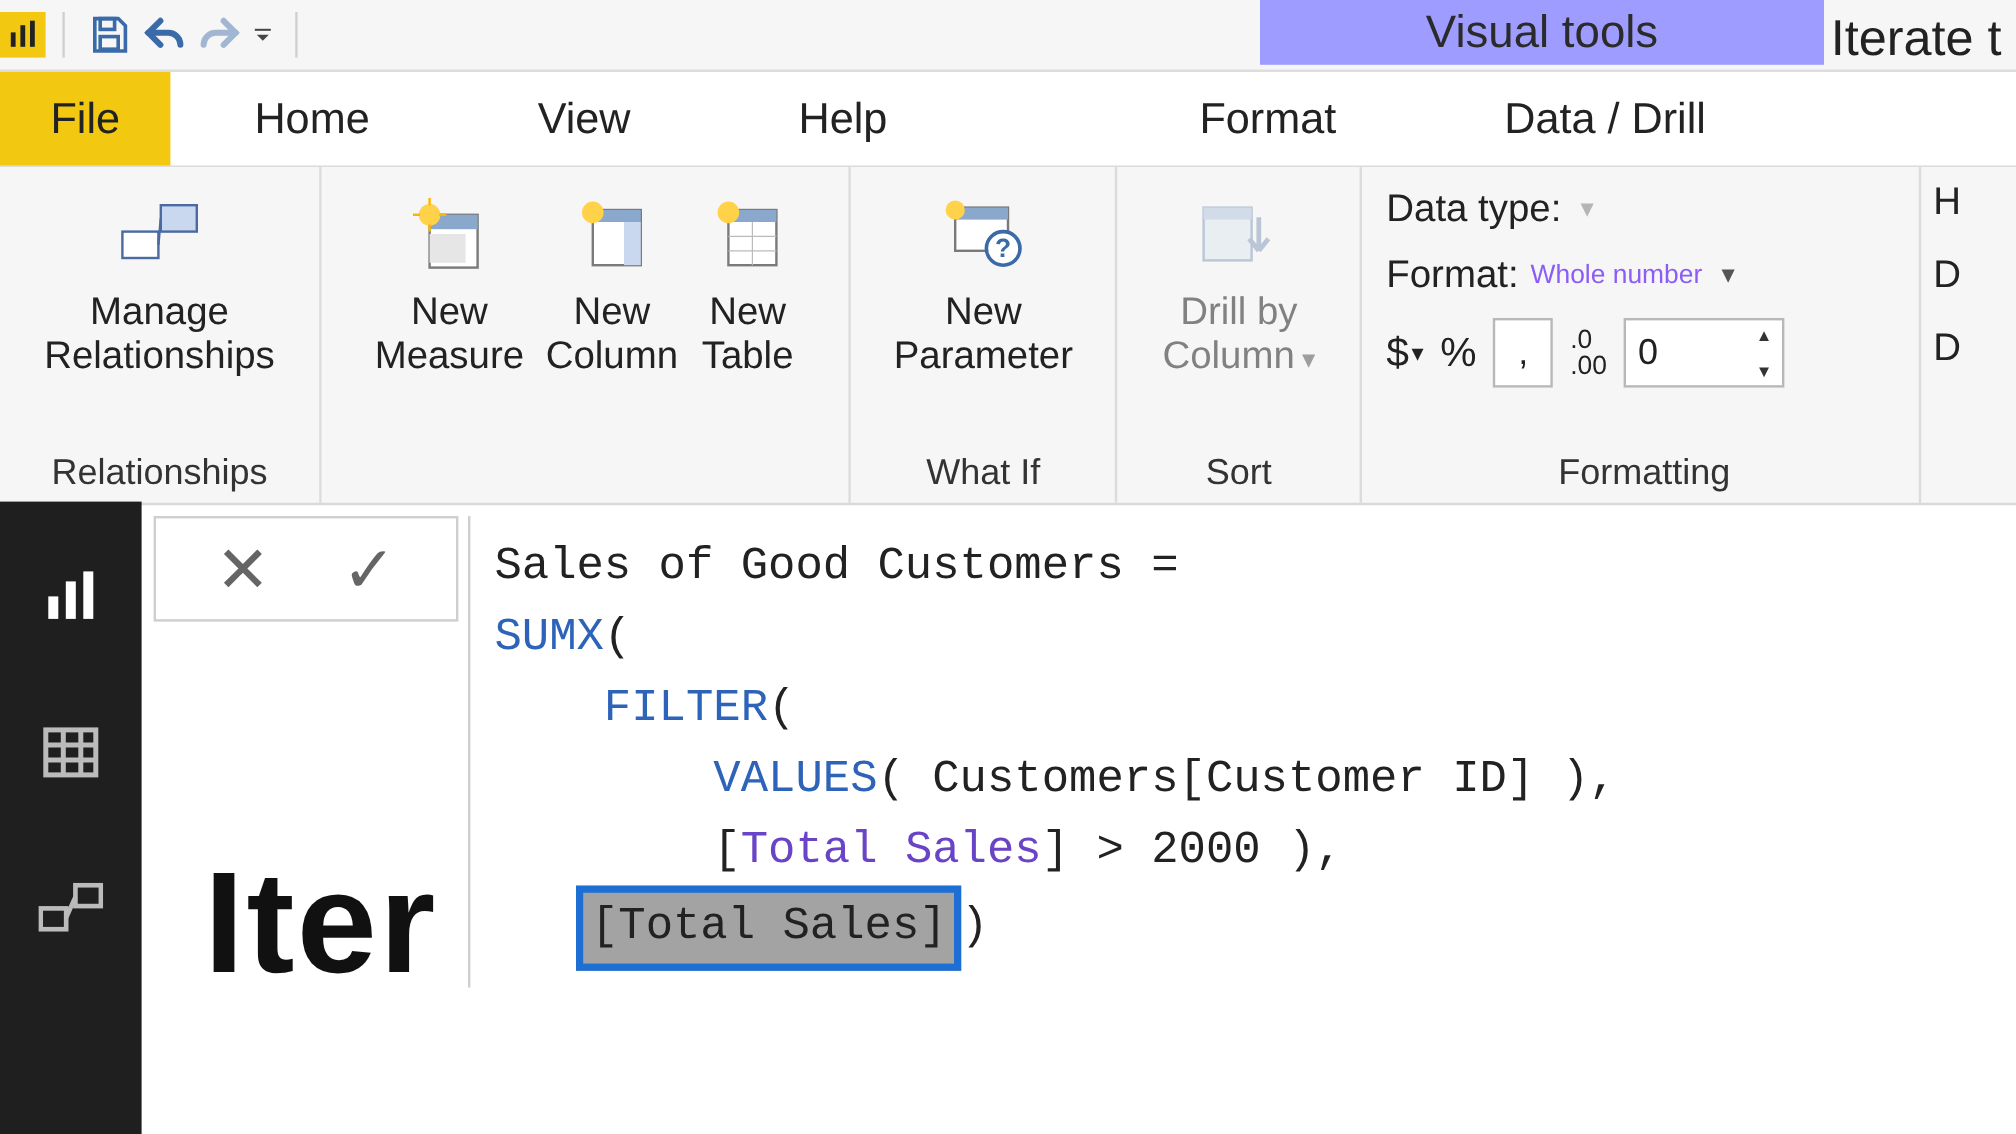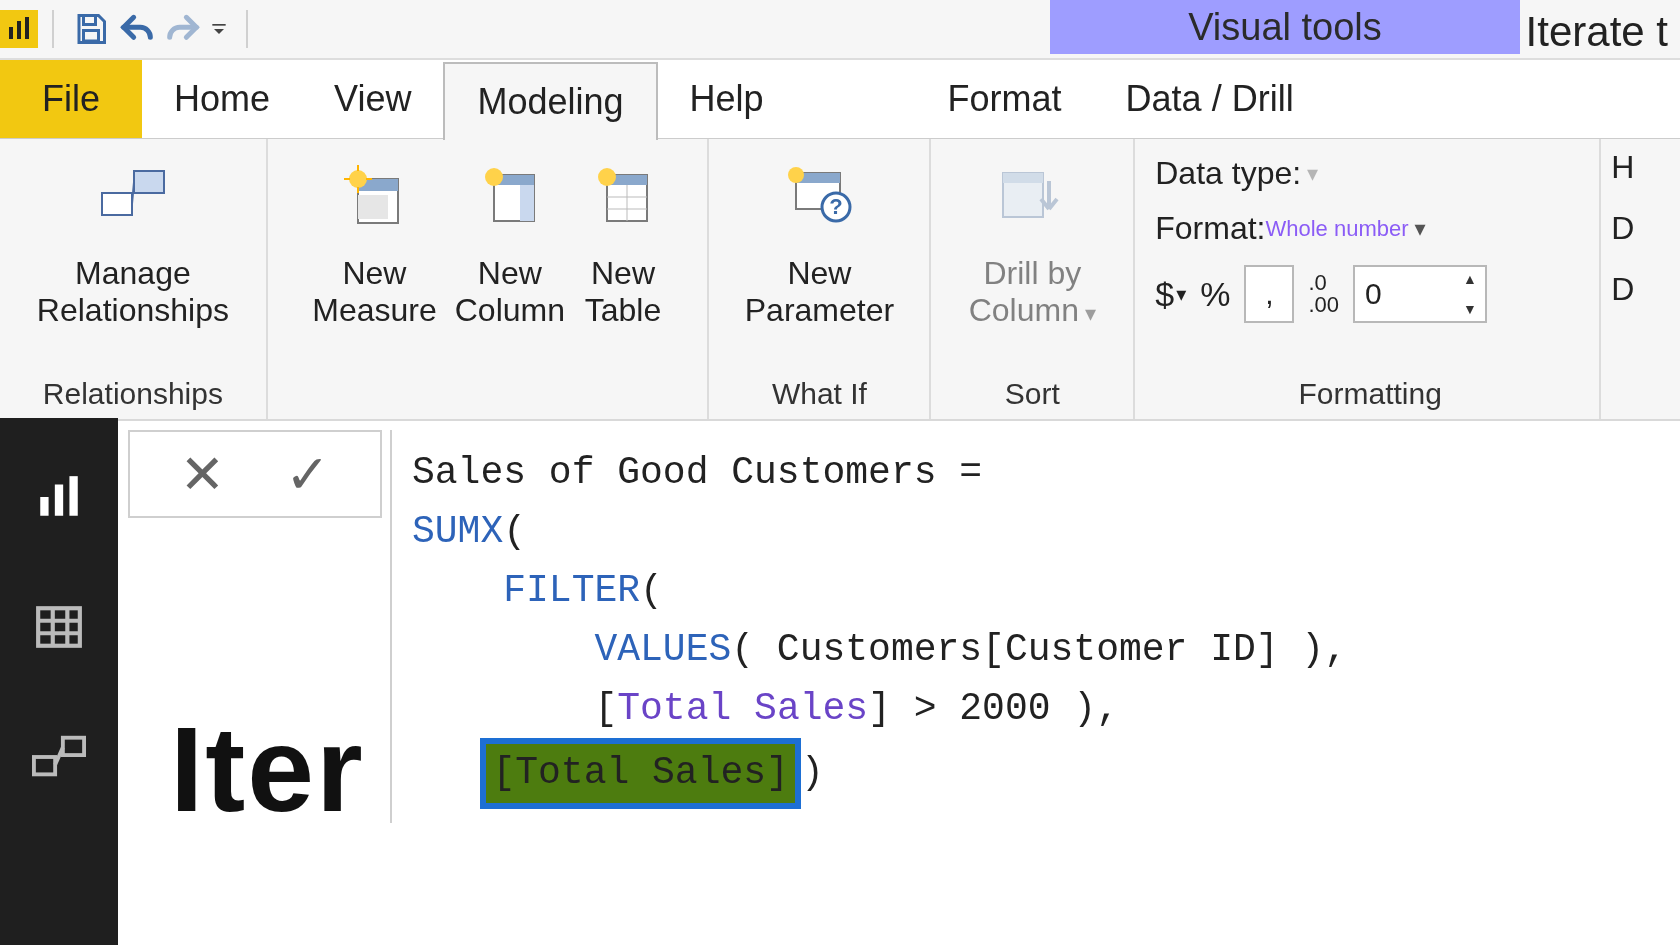--- a/index.html
+++ b/index.html
@@ -10,52 +10,52 @@
 .app-icon{width:38px;height:38px;background:#f2c811;display:flex;align-items:center;justify-content:center;margin-left:0}
 .app-icon svg{width:24px;height:24px}
 .qat-sep{width:2px;height:38px;background:#d0d0d0;margin:0 14px}
 .qat-btn{width:46px;height:46px;display:flex;align-items:center;justify-content:center;color:#3a6aa8;cursor:pointer}
 .qat-more{width:26px;height:46px;display:flex;align-items:center;justify-content:center;cursor:pointer}
 .contextual-tab{position:absolute;left:1050px;top:0;height:54px;width:470px;background:#9e9dff;color:#2b2b2b;font-size:38px;display:flex;align-items:center;justify-content:center}
 .titlebar-right{position:absolute;right:12px;top:8px;font-size:42px;color:#222}
 
 
 .tabs{height:78px;display:flex;align-items:stretch;border-bottom:1px solid #ccc}
-.tab{padding:0 32px;display:flex;align-items:center;font-size:36px;color:#222;cursor:pointer;white-space:nowrap}
+.tab{padding:0 70px;display:flex;align-items:center;font-size:36px;color:#222;cursor:pointer;white-space:nowrap}
 .tab.file{background:#f2c811;color:#222;font-weight:400;padding:0 42px}
 .tab.active{border:2px solid #bcbcbc;border-bottom:none;background:#f6f6f6;position:relative;top:2px}
 
 
 .ribbon{height:280px;display:flex;background:#f6f6f6;border-bottom:2px solid #d9d9d9}
 .group{border-right:2px solid #dcdcdc;display:flex;flex-direction:column;align-items:center;justify-content:space-between;padding:10px 14px 6px 14px}
 .group-items{flex:1;display:flex;align-items:flex-start;gap:18px;padding-top:6px}
 .group-label{font-size:30px;color:#333;padding:4px 0 2px 0}
 .rbn-btn{display:flex;flex-direction:column;align-items:center;justify-content:flex-start;cursor:pointer;text-align:center;gap:0}
 .rbn-btn .ic{width:80px;height:80px;display:flex;align-items:center;justify-content:center}
-.rbn-btn .lbl{font-size:32px;line-height:1.15;margin-top:20px}
+.rbn-btn .lbl{font-size:32px;line-height:1.15;margin-top:6px}
 .dropdown-caret{margin-left:6px;font-size:22px;color:#555}
-.fmt-row{display:flex;align-items:center;margin:6px 0}
+.fmt-row{display:flex;align-items:center;gap:10px;margin:6px 0}
 .fmt-label{font-size:32px;color:#222}
 .fmt-val{font-size:22px;color:#8b5cf6}
 .fmt-ctrl{border:2px solid #b8b8b8;background:#fff;height:54px;min-width:44px;display:flex;align-items:center;justify-content:center;font-size:30px;cursor:pointer}
 .fmt-num{width:120px;padding-left:10px;justify-content:flex-start;position:relative}
 .fmt-num .spin{position:absolute;right:4px;top:4px;bottom:4px;width:18px;display:flex;flex-direction:column;justify-content:space-between;font-size:14px;color:#333}
 
 
 .leftnav{position:absolute;left:0;top:418px;bottom:0;width:118px;background:#1f1f1f;display:flex;flex-direction:column;align-items:center;gap:60px;padding-top:44px}
 .leftnav .nav-btn{width:70px;height:70px;display:flex;align-items:center;justify-content:center;cursor:pointer;color:#fff}
 
 
 .formula-wrap{position:absolute;left:128px;top:430px;right:0;display:flex;align-items:flex-start}
 .formula-ctrls{width:250px;height:84px;border:2px solid #cfcfcf;background:#fff;display:flex;align-items:center;justify-content:center;gap:60px;margin-right:8px}
 .formula-ctrls span{font-size:54px;color:#656565;cursor:pointer}
 .formula{flex:1;background:#fff;border-left:2px solid #cfcfcf;min-height:350px;font-family:Consolas,"Courier New",monospace;font-size:38px;line-height:1.55;padding:14px 20px;white-space:pre;position:relative}
 .kw{color:#2d63b9}
 .ref{color:#6a44c7}
-.selbox{display:inline-block;border:6px solid #1d6fd4;background:#4d7c0f;padding:0 6px;color:#222}
+.selbox{display:inline-block;border:6px solid #1d6fd4;background:#a3a3a3;padding:0 6px;color:#222}
 
 
 .canvas-text{position:absolute;left:170px;top:700px;font-size:120px;font-weight:900;letter-spacing:2px;color:#111;z-index:0}
 .formula-wrap{z-index:2}
 
 
 svg{display:block}
 </style>
 </head>
 <body>
@@ -98,21 +98,20 @@
   <div class="qat-sep"></div>
 
   <div class="contextual-tab">Visual tools</div>
   <div class="titlebar-right">Iterate t</div>
 </div>
 
 <div class="tabs">
   <div class="tab file">File</div>
   <div class="tab">Home</div>
   <div class="tab">View</div>
-  <div class="tab active">Modeling</div>
   <div class="tab">Help</div>
   <div class="tab" style="margin-left:120px">Format</div>
   <div class="tab">Data / Drill</div>
 </div>
 
 <div class="ribbon">
 
   <div class="group" style="width:260px">
     <div class="group-items">
       <div class="rbn-btn">

